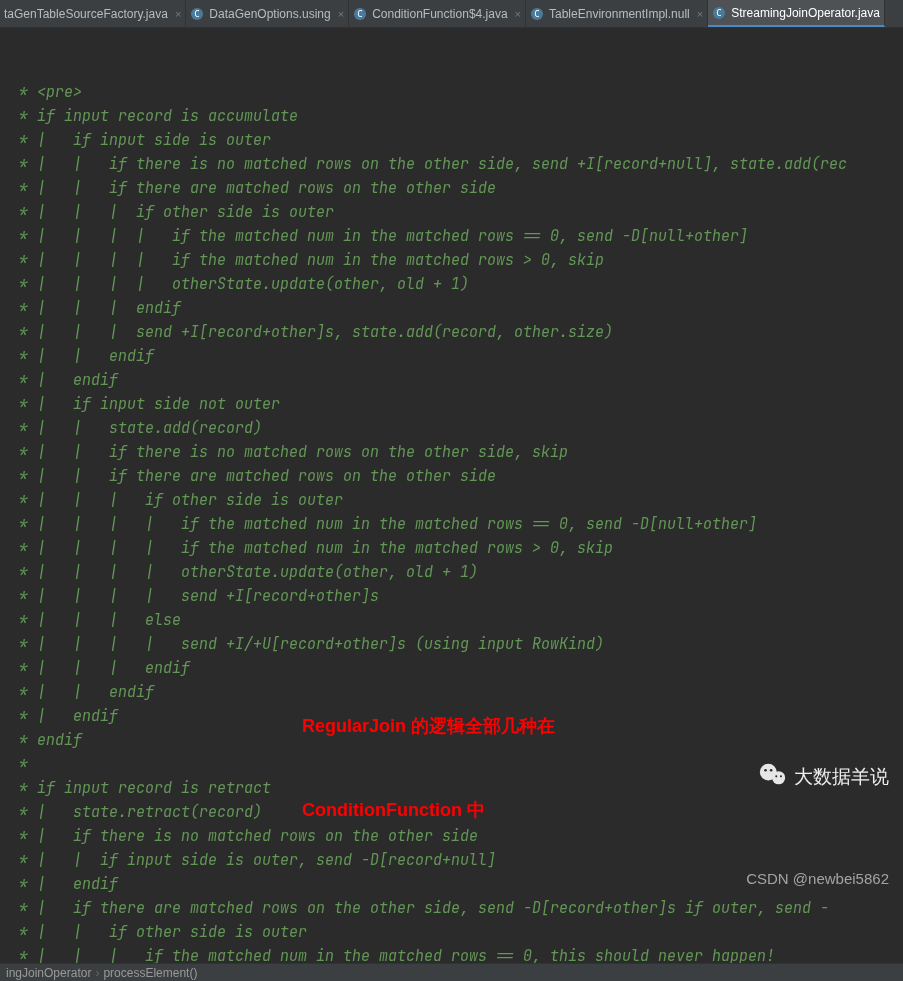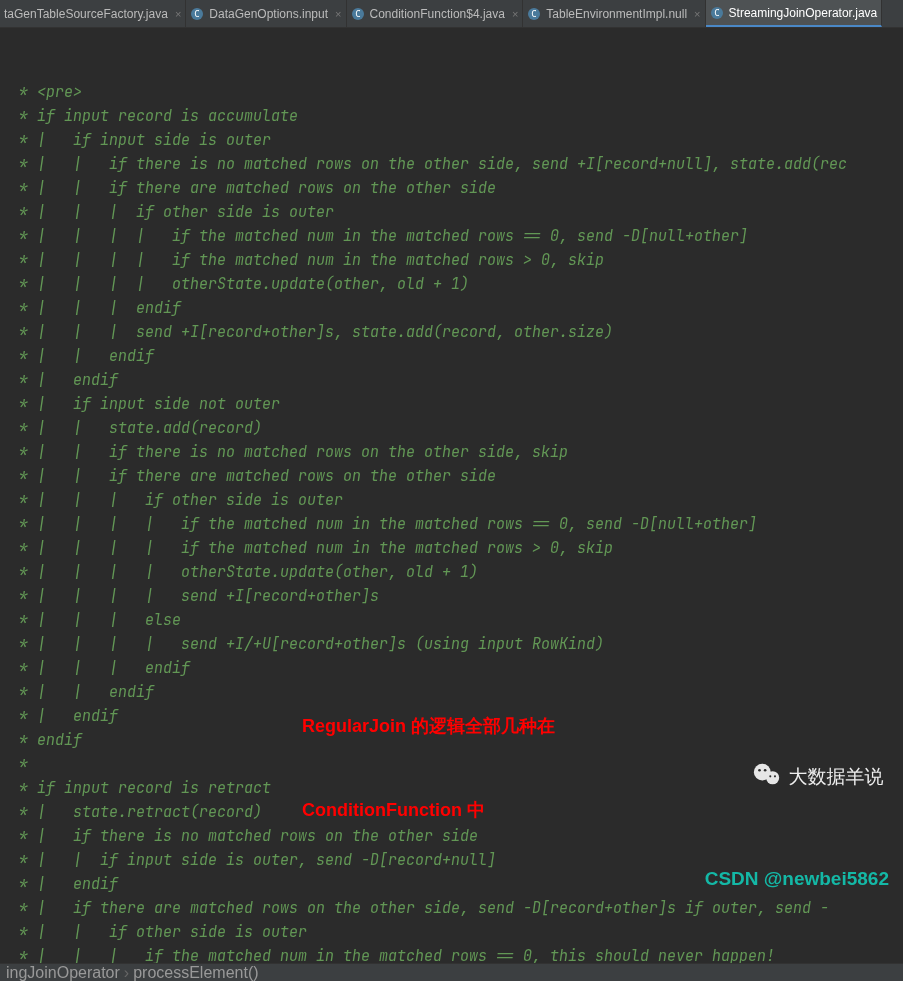--- a/index.html
+++ b/index.html
@@ -78,67 +78,66 @@
 .breadcrumb {
   position: absolute;
   bottom: 0;
   left: 0;
   right: 0;
   height: 18px;
   background: #3c3f41;
   border-top: 1px solid #323232;
   color: #999;
   font-family: -apple-system, 'Segoe UI', sans-serif;
-  font-size: 16px;
+  font-size: 12px;
   display: flex;
   align-items: center;
   padding: 0 6px;
   gap: 4px;
 }
 .bc-sep { color: #666; }
 .watermark {
   position: absolute;
   right: 14px;
   bottom: 24px;
   color: #eee;
   font-style: normal;
   font-family: 'PingFang SC', 'Microsoft YaHei', sans-serif;
   text-align: right;
 }
 .watermark .wm1 {
   font-size: 19px;
   font-weight: 500;
   display: flex;
   align-items: center;
-  justify-content: center;
+  justify-content: flex-start;
   gap: 6px;
 }
 .watermark .wm2 {
-  font-size: 19px;
-  color: #14b8a6;
-  font-weight: bold;
+  font-size: 15px;
+  color: #a3a3a3;
 }
 .wm-icon svg { width: 30px; height: 30px; }
 </style>
 </head>
 <body>
 
 <div class="tabbar">
   <div class="tab">
     <span>taGenTableSourceFactory.java</span>
     <span class="tab-close">×</span>
   </div>
   <div class="tab">
     <span class="tab-icon">
       <svg viewBox="0 0 14 14">
           <circle cx="7" cy="7" r="6" fill="#4a7a9b"></circle>
           <text x="7" y="10" font-size="9" text-anchor="middle" fill="#fff" font-family="monospace" font-style="normal">C</text>
         </svg>
     </span>
-    <span>DataGenOptions.input</span>
+    <span>DataGenOptions.using</span>
     <span class="tab-close">×</span>
   </div>
   <div class="tab">
     <span class="tab-icon">
       <svg viewBox="0 0 14 14">
           <circle cx="7" cy="7" r="6" fill="#4a7a9b"></circle>
           <text x="7" y="10" font-size="9" text-anchor="middle" fill="#fff" font-family="monospace" font-style="normal">C</text>
         </svg>
     </span>
     <span>ConditionFunction$4.java</span>

